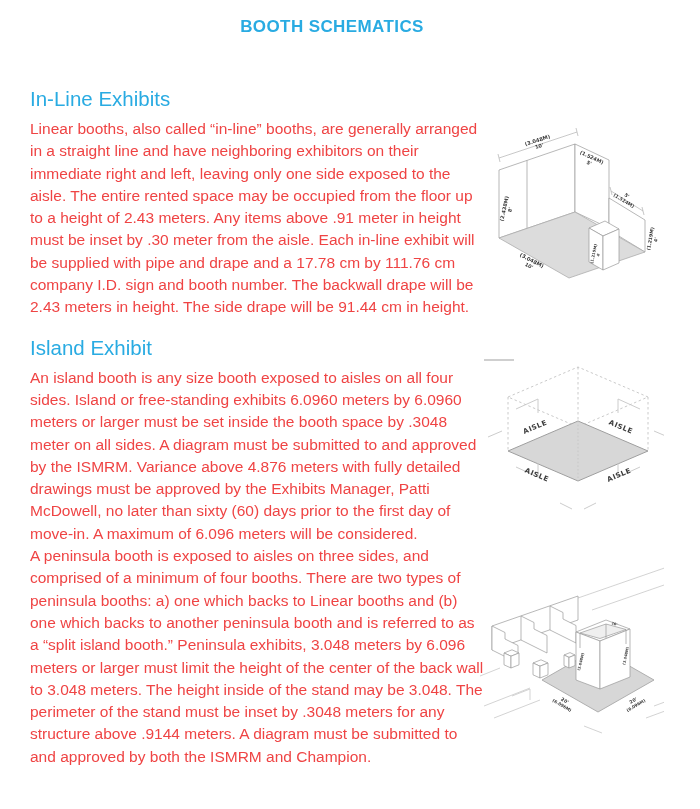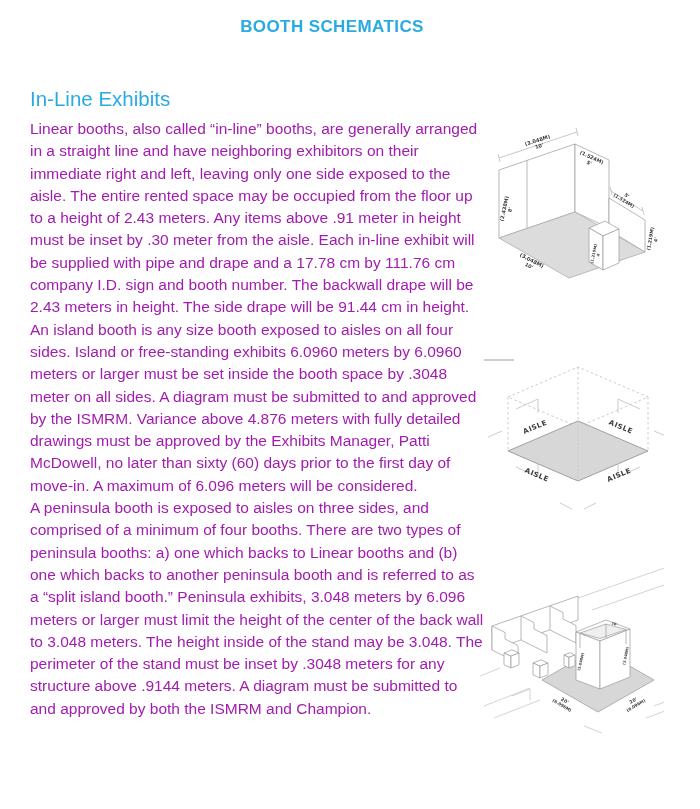--- a/index.html
+++ b/index.html
@@ -12,21 +12,21 @@
     font-size:17px; font-weight:600; letter-spacing:0.4px;
     color:#29ABE2; line-height:22px;
   }
   .text-col { position:absolute; left:30px; top:38px; width:455px; }
   .section h2 {
     margin:16px 0 6px 0; font-size:20.5px; font-weight:500;
     color:#29ABE2; line-height:26px;
   }
   .section:first-of-type h2 { margin-top:48px; }
   .section p {
-    margin:0; font-size:15.5px; line-height:22.3px; color:#a21caf;
+    margin:0; font-size:15.5px; line-height:22.3px; color:#ef4444;
   }
   .diagram { position:absolute; }
   .d1 { left:487px; top:112px; width:208px; height:186px; }
   .d2 { left:480px; top:350px; width:196px; height:170px; }
   .d3 { left:478px; top:556px; width:222px; height:248px; }
   svg { display:block; width:100%; height:100%; }
   svg text {
     font-family:"DejaVu Sans", sans-serif; fill:#3a3a3a; font-weight:bold;
   }
 </style>
@@ -36,20 +36,21 @@
 <div class="page">
 
   <div class="page-title">BOOTH SCHEMATICS</div>
 
   <div class="text-col">
     <div class="section">
       <h2>In-Line Exhibits</h2>
       <p>Linear booths, also called “in-line” booths, are generally arranged in a straight line and have neighboring exhibitors on their immediate right and left, leaving only one side exposed to the aisle. The entire rented space may be occupied from the floor up to a height of 2.43 meters. Any items above .91 meter in height must be inset by .30 meter from the aisle. Each in-line exhibit will be supplied with pipe and drape and a 17.78 cm by 111.76 cm company I.D. sign and booth number. The backwall drape will be 2.43 meters in height. The side drape will be 91.44 cm in height.</p>
     </div>
     <div class="section">
+      <h2>Island Exhibit</h2>
       <p>An island booth is any size booth exposed to aisles on all four sides. Island or free-standing exhibits 6.0960 meters by 6.0960 meters or larger must be set inside the booth space by .3048 meter on all sides. A diagram must be submitted to and approved by the ISMRM. Variance above 4.876 meters with fully detailed drawings must be approved by the Exhibits Manager, Patti McDowell, no later than sixty (60) days prior to the first day of move-in. A maximum of 6.096 meters will be considered.</p>
     </div>
     <div class="section">
       <p>A peninsula booth is exposed to aisles on three sides, and comprised of a minimum of four booths. There are two types of peninsula booths:  a) one which backs to Linear booths and (b) one which backs to another peninsula booth and is referred to as a “split island booth.” Peninsula exhibits, 3.048 meters by 6.096 meters or larger must limit the height of the center of the back wall to 3.048 meters. The height inside of the stand may be 3.048. The perimeter of the stand must be inset by .3048 meters for any structure above .9144 meters. A diagram must be submitted to and approved by both the ISMRM and Champion.</p>
     </div>
   </div>
 
   <div class="diagram d1">
     <svg viewBox="0 0 208 186">
       <g stroke="#b0b0b0" stroke-width="0.7" fill="none">

